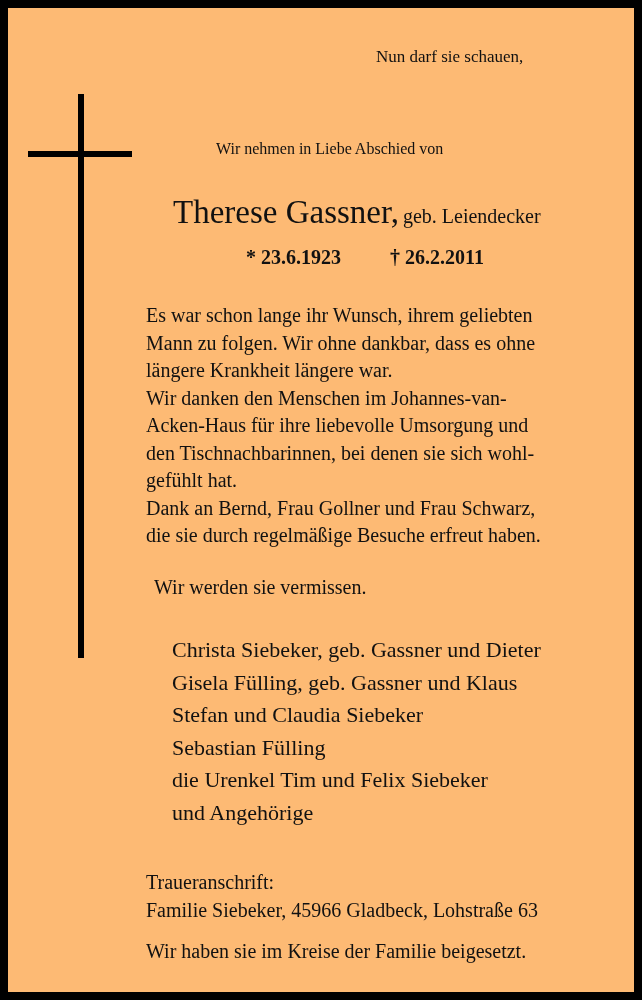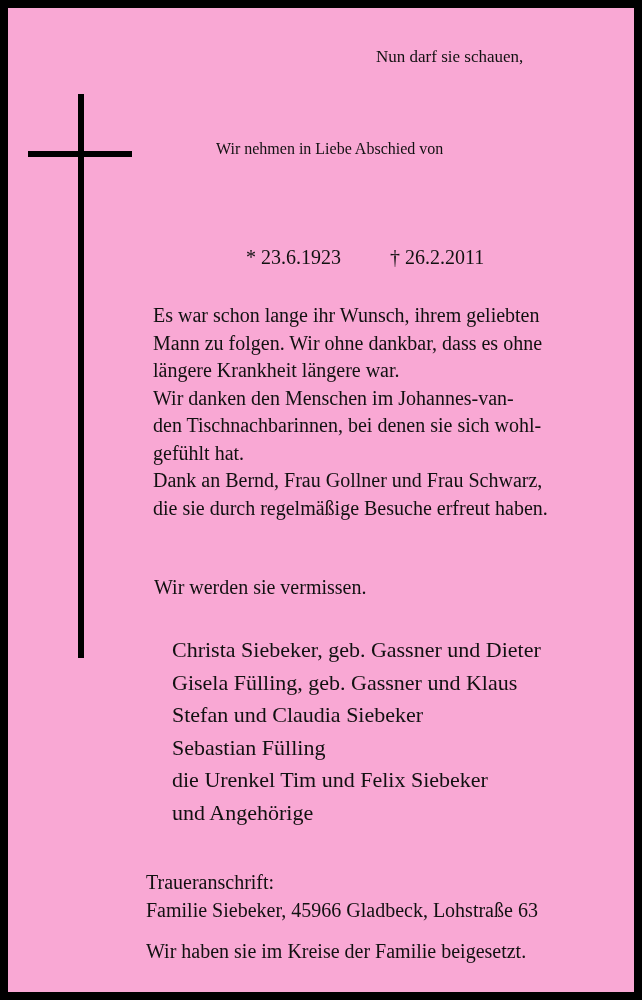--- a/index.html
+++ b/index.html
@@ -9,44 +9,44 @@
       background: #000000;
       position: relative;
       overflow: hidden;
       font-family: "Liberation Serif", "DejaVu Serif", serif;
       color: #111111;
     }
     .page {
       position: absolute;
       left: 8px; top: 8px;
       width: 626px; height: 984px;
-      background: #f9a8d4;
+      background: #fdba74;
     }
     .abs { position: absolute; white-space: nowrap; }
     .cross-v {
       position: absolute;
       left: 70px; top: 86px;
       width: 6px; height: 564px;
       background: #000;
     }
     .cross-h {
       position: absolute;
       left: 20px; top: 143px;
       width: 104px; height: 6px;
       background: #000;
     }
     .motto { left: 368px; top: 38px; font-size: 17px; line-height: 22px; }
     .intro { left: 208px; top: 132px; font-size: 16px; }
     .name-line { left: 165px; top: 186px; }
     .name { font-size: 33px; }
     .maiden { font-size: 20px; }
-    .dates { left: 238px; top: 238px; font-size: 20px; }
+    .dates { left: 238px; top: 238px; font-size: 20px; font-weight: bold; }
     .dates .death { margin-left: 44px; }
     .body-text { left: 138px; top: 294px; font-size: 20px; line-height: 27.5px; }
-    .body-text div { white-space: nowrap; margin-left: 7px; }
+    .body-text div { white-space: nowrap; }
     .miss { left: 146px; top: 568px; font-size: 20px; }
     .mourners { left: 164px; top: 602px; font-size: 22px; line-height: 32.5px; margin-top: 24px; }
     .address { left: 138px; top: 860px; font-size: 20px; line-height: 28px; }
     .burial { left: 138px; top: 932px; font-size: 20px; }
   </style>
 </head>
 <body>
 
 <div class="page">
 
@@ -54,31 +54,36 @@
     <div class="cross-v"></div>
     <div class="cross-h"></div>
   </div>
 
   <div class="abs motto">
     <div>Nun darf sie schauen,</div>
   </div>
 
   <div class="abs intro">Wir nehmen in Liebe Abschied von</div>
 
+  <div class="abs name-line">
+    <span class="name">Therese Gassner,</span>
+    <span class="maiden">geb. Leiendecker</span>
+  </div>
 
   <div class="abs dates">
     <span>* 23.6.1923</span>
     <span class="death">† 26.2.2011</span>
   </div>
 
   <div class="abs body-text">
     <div>Es war schon lange ihr Wunsch, ihrem geliebten</div>
     <div>Mann zu folgen. Wir ohne dankbar, dass es ohne</div>
     <div>längere Krankheit längere war.</div>
     <div>Wir danken den Menschen im Johannes-van-</div>
+    <div>Acken-Haus für ihre liebevolle Umsorgung und</div>
     <div>den Tischnachbarinnen, bei denen sie sich wohl-</div>
     <div>gefühlt hat.</div>
     <div>Dank an Bernd, Frau Gollner und Frau Schwarz,</div>
     <div>die sie durch regelmäßige Besuche erfreut haben.</div>
   </div>
 
   <div class="abs miss">Wir werden sie vermissen.</div>
 
   <div class="abs mourners">
     <div>Christa Siebeker, geb. Gassner und Dieter</div>

